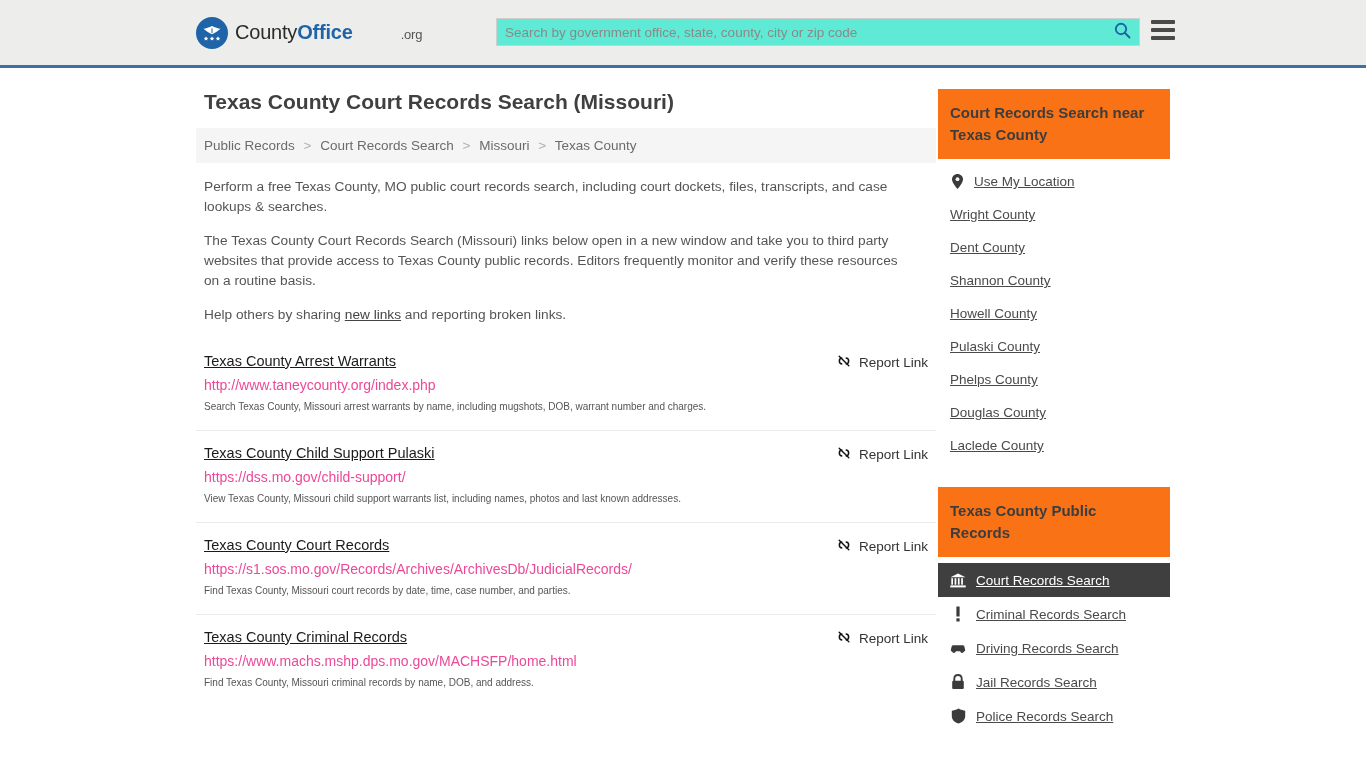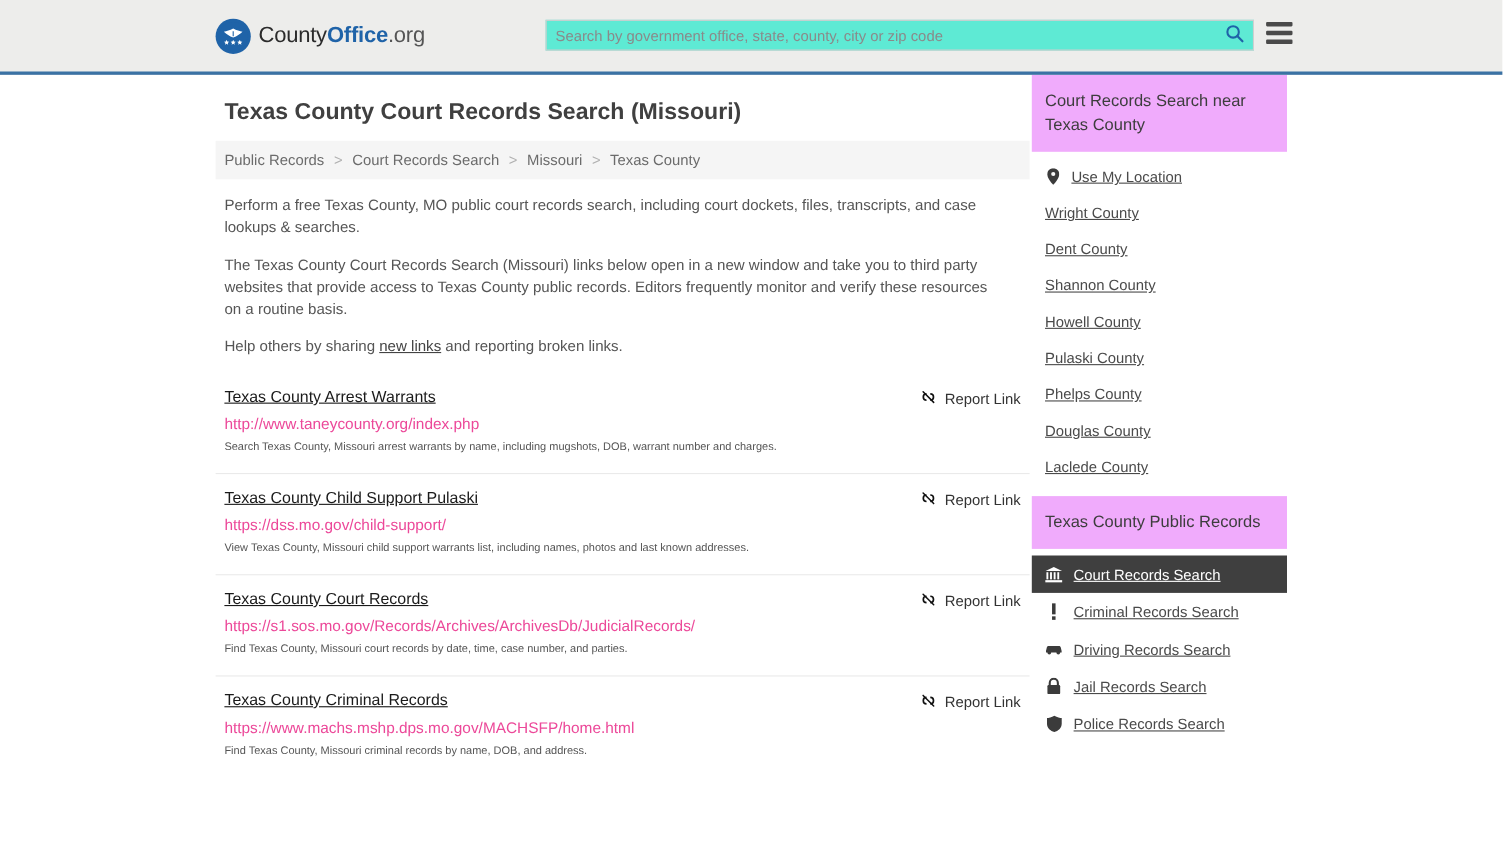--- a/index.html
+++ b/index.html
@@ -38,21 +38,21 @@
   }
   .brand-mark svg { display:block; }
   .brand-text {
     font-size: 20px;
     letter-spacing: -0.2px;
     color: #2b2b2b;
     white-space: nowrap;
   }
   .brand-text .bold { font-weight: bold; color: #1f63a8; }
   .brand-text .county { color: #2b2b2b; }
-  .brand-text .org { color: #555; font-size: 20px; }
+  .brand-text .org { color: #555; font-size: 13px; margin-left: 48px; }
 
   .search-wrap {
     position: absolute;
     left: 496px;
     top: 18px;
     width: 644px;
     height: 28px;
     display: flex;
     align-items: center;
     background: #5eead4;
@@ -182,26 +182,27 @@
     font-size: 10px;
     line-height: 21px;
     color: #555;
     margin: 0;
     max-width: 716px;
   }
 
   
   .side-box { margin-bottom: 6px; }
   .side-title {
-    background: #f0abfc;
+    background: #f97316;
     padding: 13px 12px;
     font-size: 15px;
-    font-weight: normal;
+    font-weight: bold;
     color: #3d3d3d;
     line-height: 22px;
+    margin-top: 21px;
   }
   .side-list { padding: 6px 0 4px 0; }
   .side-item {
     display: flex;
     align-items: center;
     gap: 9px;
     padding: 9px 12px;
     font-size: 13.5px;
   }
   .side-item a {

